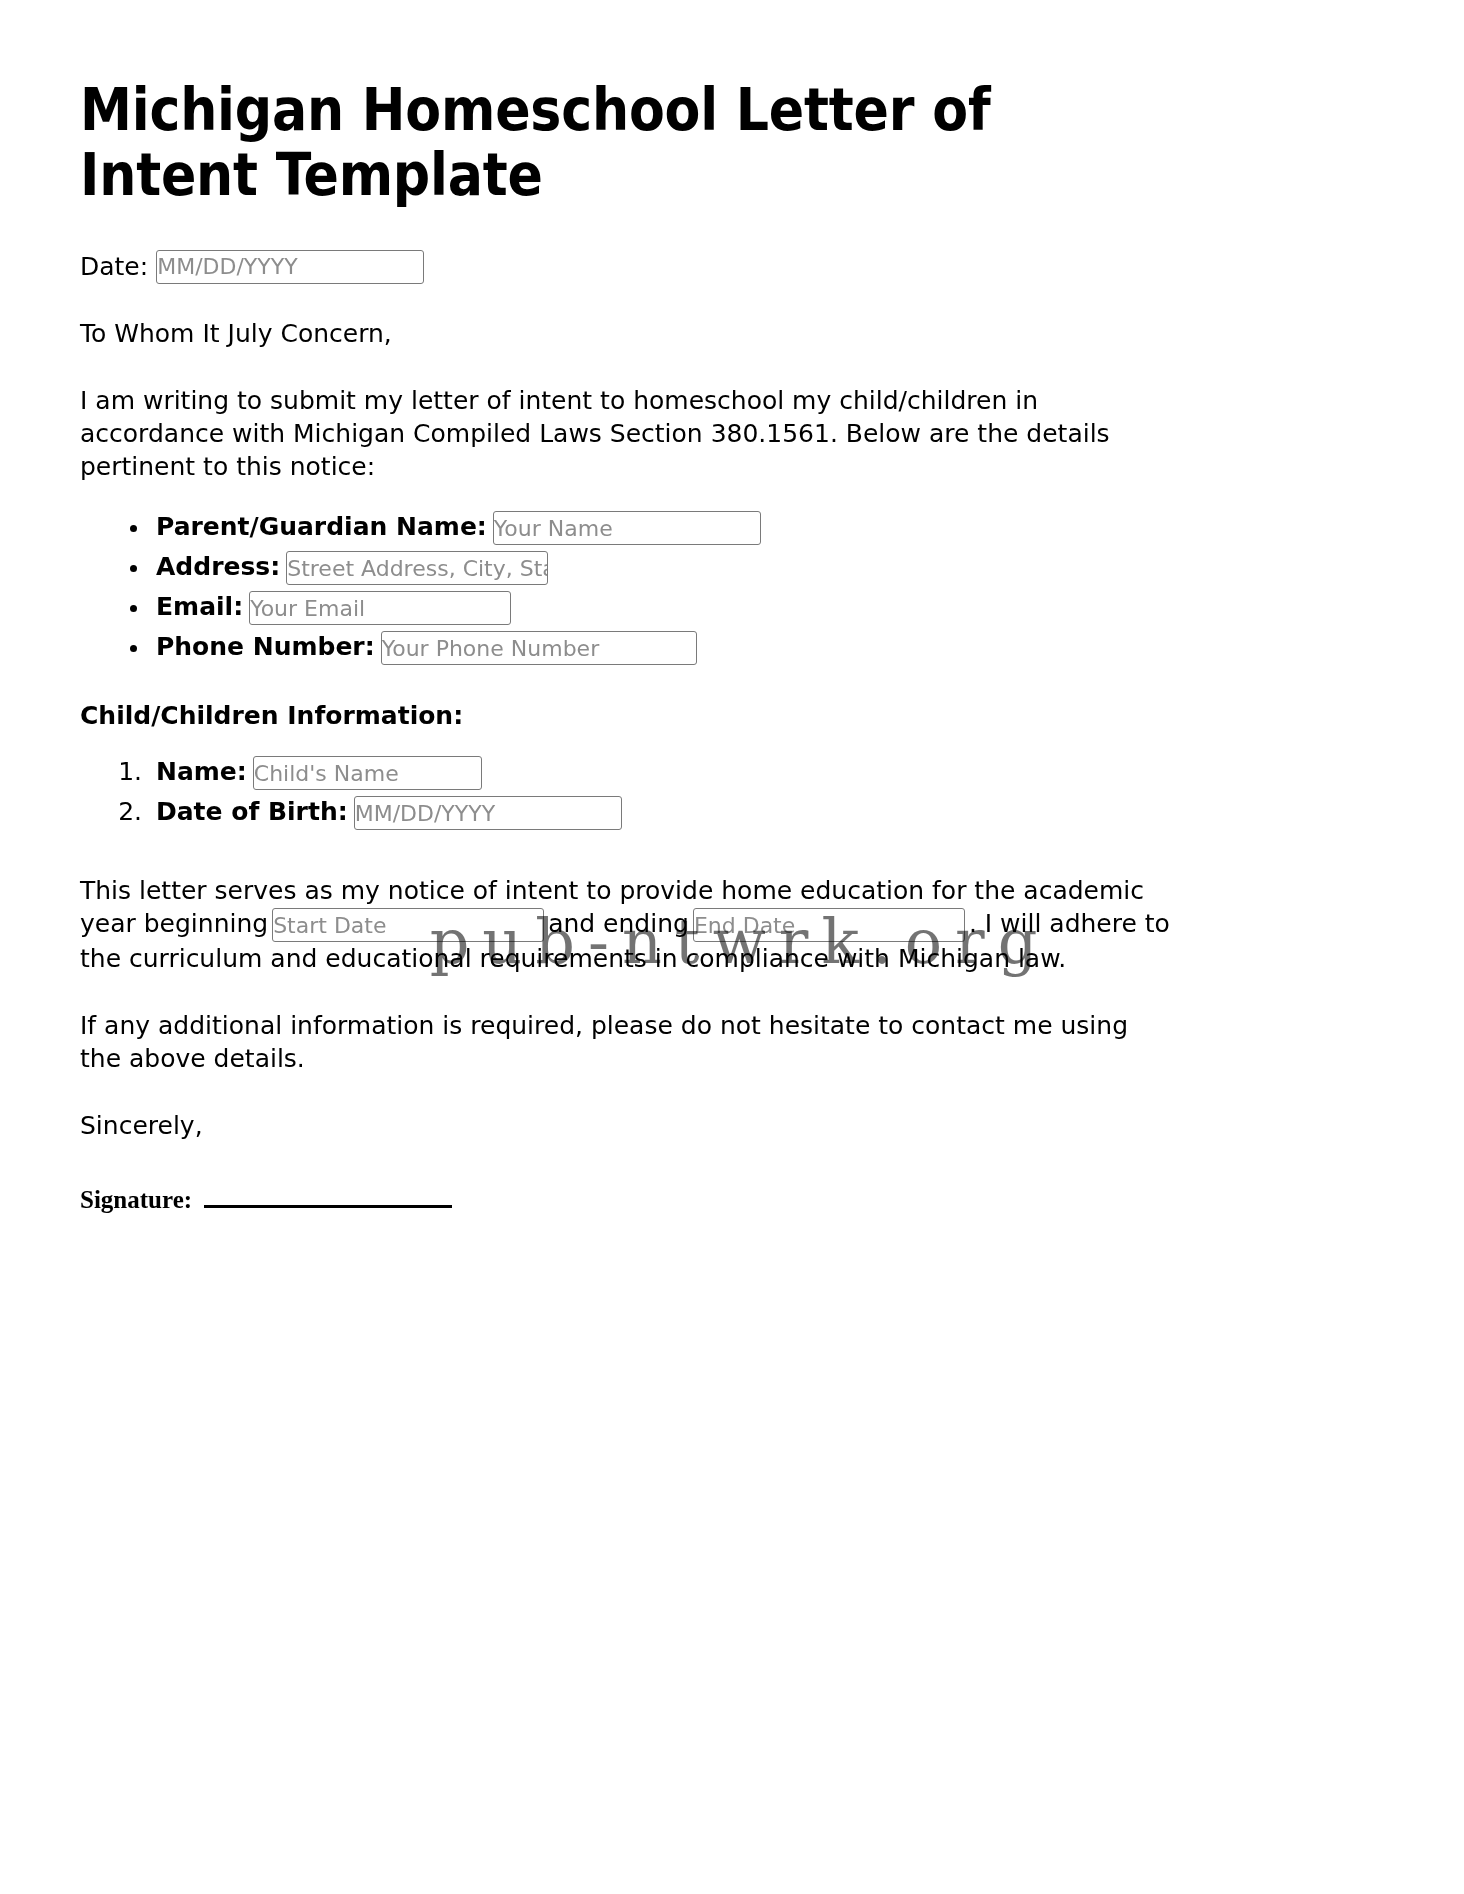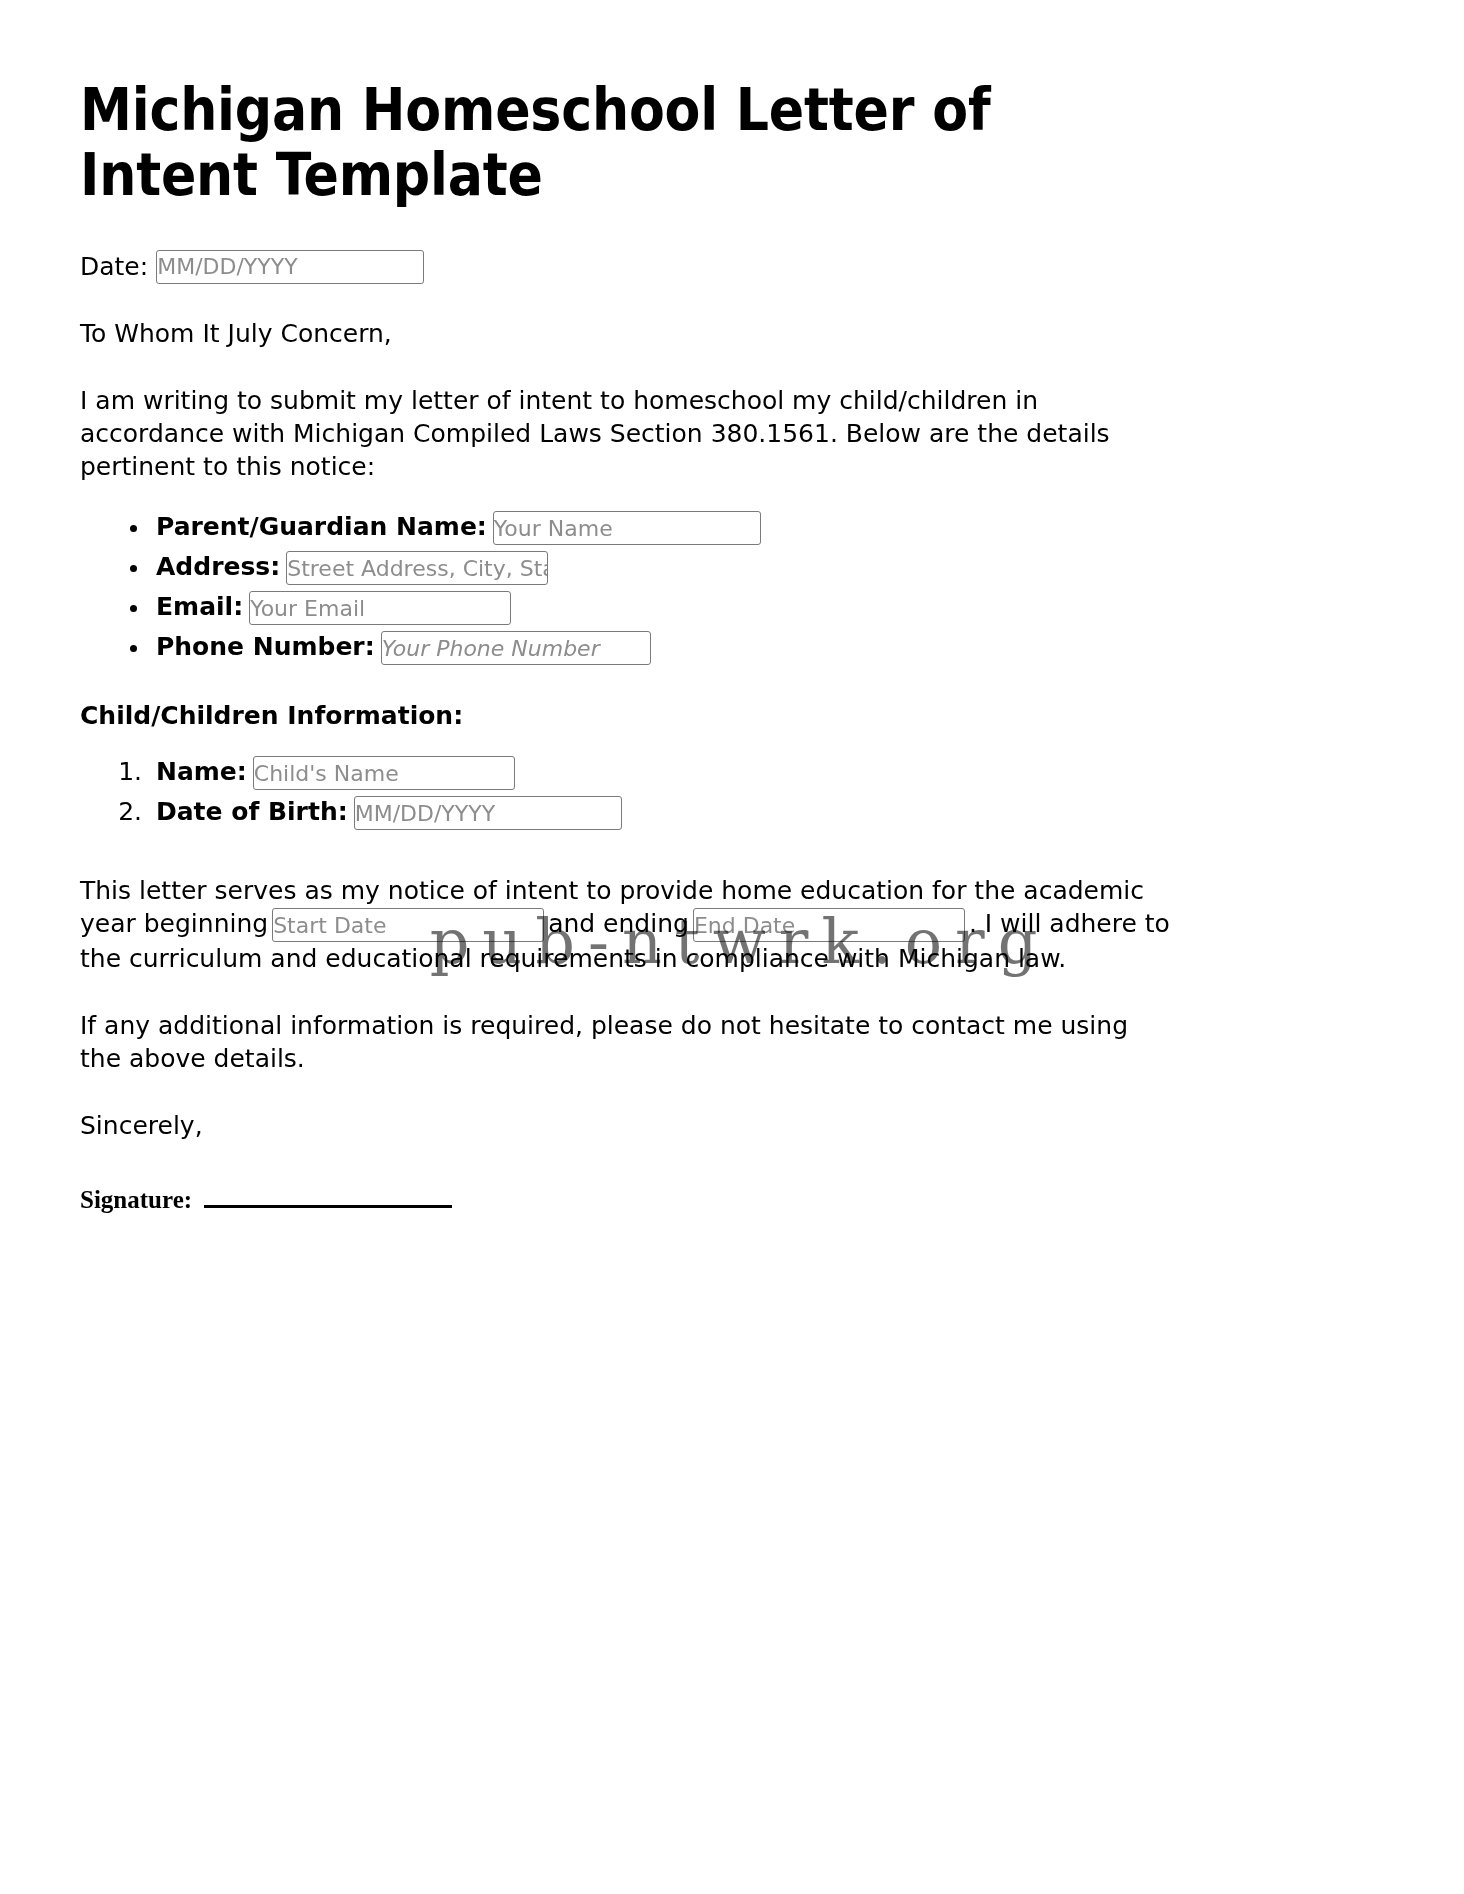--- a/index.html
+++ b/index.html
@@ -66,22 +66,22 @@
     box-sizing: border-box;
     height: 34px;
     outline: none;
     vertical-align: middle;
   }
   input.fld::placeholder { color: #8d8d8d; opacity: 1; }
   input.fld.w-date   { width: 268px; }
   input.fld.w-name   { width: 268px; }
   input.fld.w-addr   { width: 262px; }
   input.fld.w-email  { width: 262px; }
-  input.fld.w-phone  { width: 270px; font-style: italic; }
-  input.fld.w-child  { width: 262px; }
+  input.fld.w-phone  { width: 316px; }
+  input.fld.w-child  { width: 229px; }
   input.fld.w-dob    { width: 268px; }
   input.fld.w-start  { width: 272px; }
   input.fld.w-end    { width: 272px; }
 
   ul.bullets {
     margin: 28px 0 0 0;
     padding-left: 70px;
     list-style-type: disc;
   }
   ul.bullets > li {

